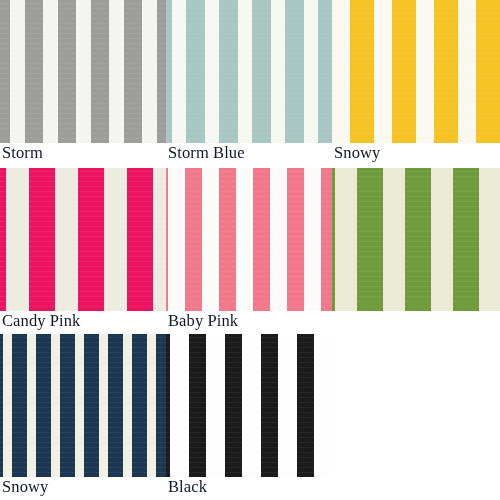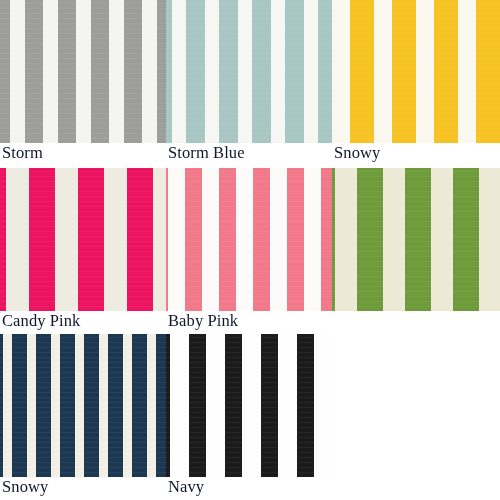--- a/index.html
+++ b/index.html
@@ -148,16 +148,16 @@
     <div class="swatch-image">
       <div class="stripes" style="background: repeating-linear-gradient(90deg, rgb(242, 240, 229) 0px, rgb(242, 240, 229) 9px, rgb(28, 55, 81) 9px, rgb(28, 55, 81) 24px) 3px 0px / 24px 100% repeat-x rgb(242, 240, 229);"></div>
     </div>
     <div class="swatch-label">Snowy</div>
   </div>
 
   <div class="swatch-cell">
     <div class="swatch-image">
       <div class="stripes" style="background: repeating-linear-gradient(90deg, rgb(254, 254, 254) 0px, rgb(254, 254, 254) 19px, rgb(27, 27, 27) 19px, rgb(27, 27, 27) 36px) 4px 0px / 36px 100% repeat-x rgb(254, 254, 254);"></div>
     </div>
-    <div class="swatch-label">Navy</div>
+    <div class="swatch-label">Black</div>
   </div>
 
 </div>
 
 </body></html>

